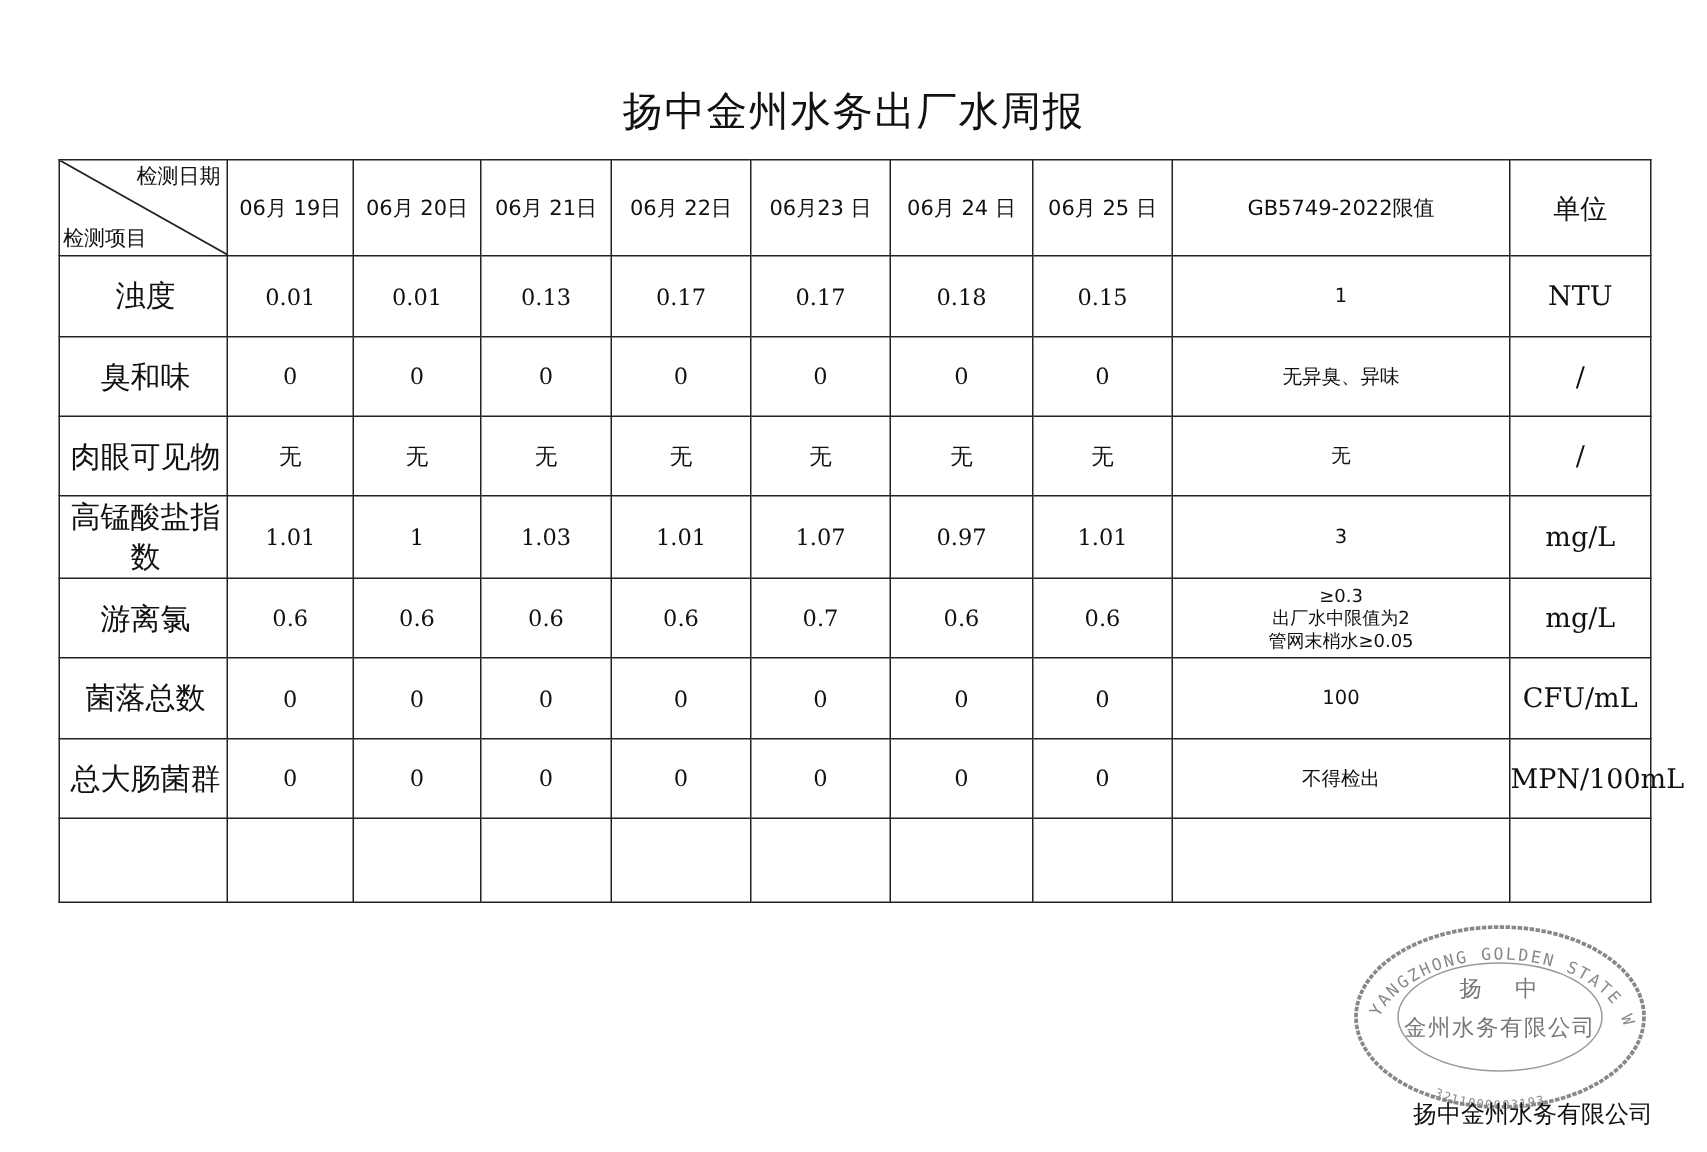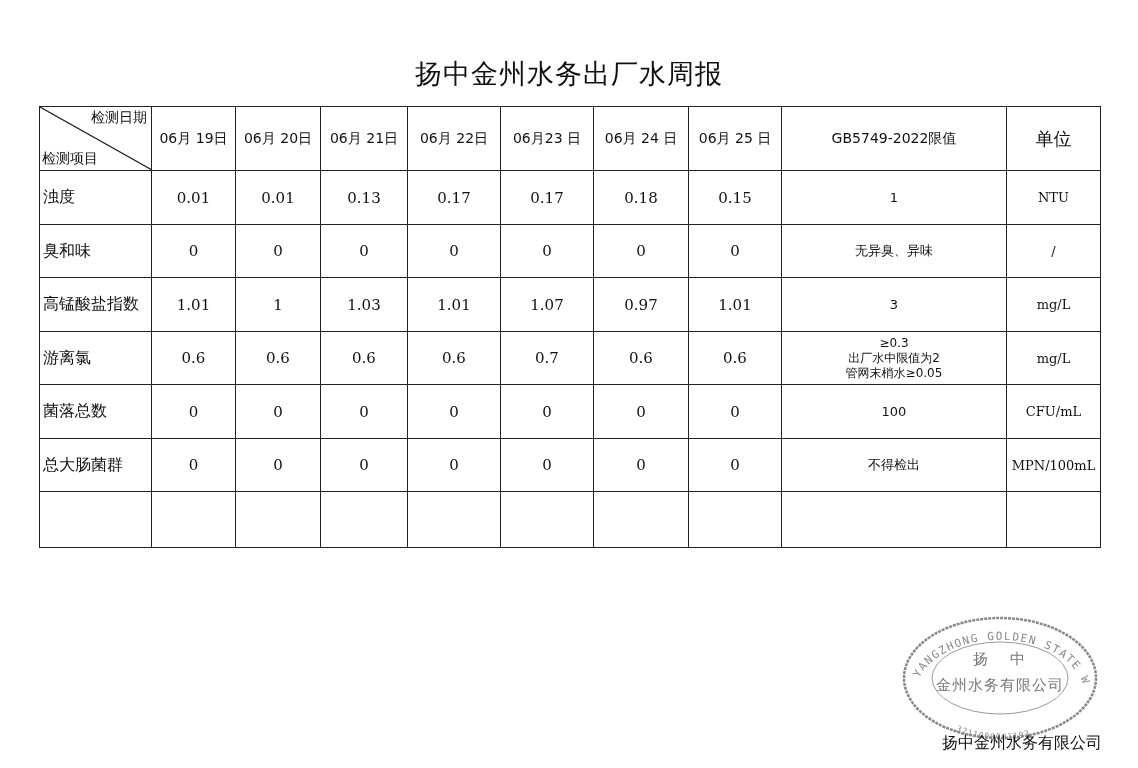--- a/index.html
+++ b/index.html
@@ -5,25 +5,25 @@
     html, body { margin: 0; padding: 0; background: #ffffff; }
     body { width: 1138px; height: 768px; position: relative; overflow: hidden;
            font-family: "DejaVu Serif", "Liberation Serif", serif; color: #111; }
     .title { position: absolute; left: 0; width: 1138px; top: 56px; text-align: center;
              font-family: "DejaVu Sans", "Liberation Sans", sans-serif;
              font-size: 27px; letter-spacing: 1px; color: #111; }
     table.report { position: absolute; left: 39px; top: 106px; border-collapse: collapse;
                    table-layout: fixed; width: 1061px; }
     table.report td { border: 1.5px solid #222; text-align: center; vertical-align: middle;
                       padding: 0; font-size: 15px; font-family: "DejaVu Serif", "Liberation Serif", serif; }
-    table.report td.item { text-align: left; padding-left: 3px;
-                           font-family: "DejaVu Sans", "Liberation Sans", sans-serif; font-size: 16px; }
+    table.report td.item { text-align: center; padding-left: 3px;
+                           font-family: "DejaVu Sans", "Liberation Sans", sans-serif; font-size: 20px; }
     table.report td.date { font-family: "DejaVu Sans", "Liberation Sans", sans-serif; font-size: 14px; white-space: nowrap; }
     table.report td.limit { font-size: 13px; font-family: "DejaVu Sans", "Liberation Sans", sans-serif; }
-    table.report td.unit { font-size: 13px; }
+    table.report td.unit { font-size: 18px; }
     td.cjk { font-family: "DejaVu Sans", "Liberation Sans", sans-serif !important; }
     .diag { position: relative; height: 100%; }
     .diag svg { position: absolute; left: 0; top: 0; }
     .diag .top { position: absolute; right: 4px; top: 2px; font-size: 14px;
                  font-family: "DejaVu Sans", "Liberation Sans", sans-serif; }
     .diag .bottom { position: absolute; left: 2px; bottom: 2px; font-size: 14px;
                     font-family: "DejaVu Sans", "Liberation Sans", sans-serif; }
     .limit-multi div { line-height: 15px; font-size: 12px; }
     .stamp { position: absolute; left: 900px; top: 612px; width: 200px; height: 130px; }
     .stamp svg { width: 200px; height: 130px; }
@@ -94,20 +94,32 @@
       <td>0</td>
       <td>0</td>
       <td>0</td>
       <td>0</td>
       <td>0</td>
       <td>0</td>
       <td class="limit">无异臭、异味</td>
       <td class="unit">/</td>
     </tr>
 
+    <tr style="height:53px">
+      <td class="item">肉眼可见物</td>
+      <td class="cjk">无</td>
+      <td class="cjk">无</td>
+      <td class="cjk">无</td>
+      <td class="cjk">无</td>
+      <td class="cjk">无</td>
+      <td class="cjk">无</td>
+      <td class="cjk">无</td>
+      <td class="limit">无</td>
+      <td class="unit">/</td>
+    </tr>
 
     <tr style="height:54px">
       <td class="item">高锰酸盐指数</td>
       <td>1.01</td>
       <td>1</td>
       <td>1.03</td>
       <td>1.01</td>
       <td>1.07</td>
       <td>0.97</td>
       <td>1.01</td>

